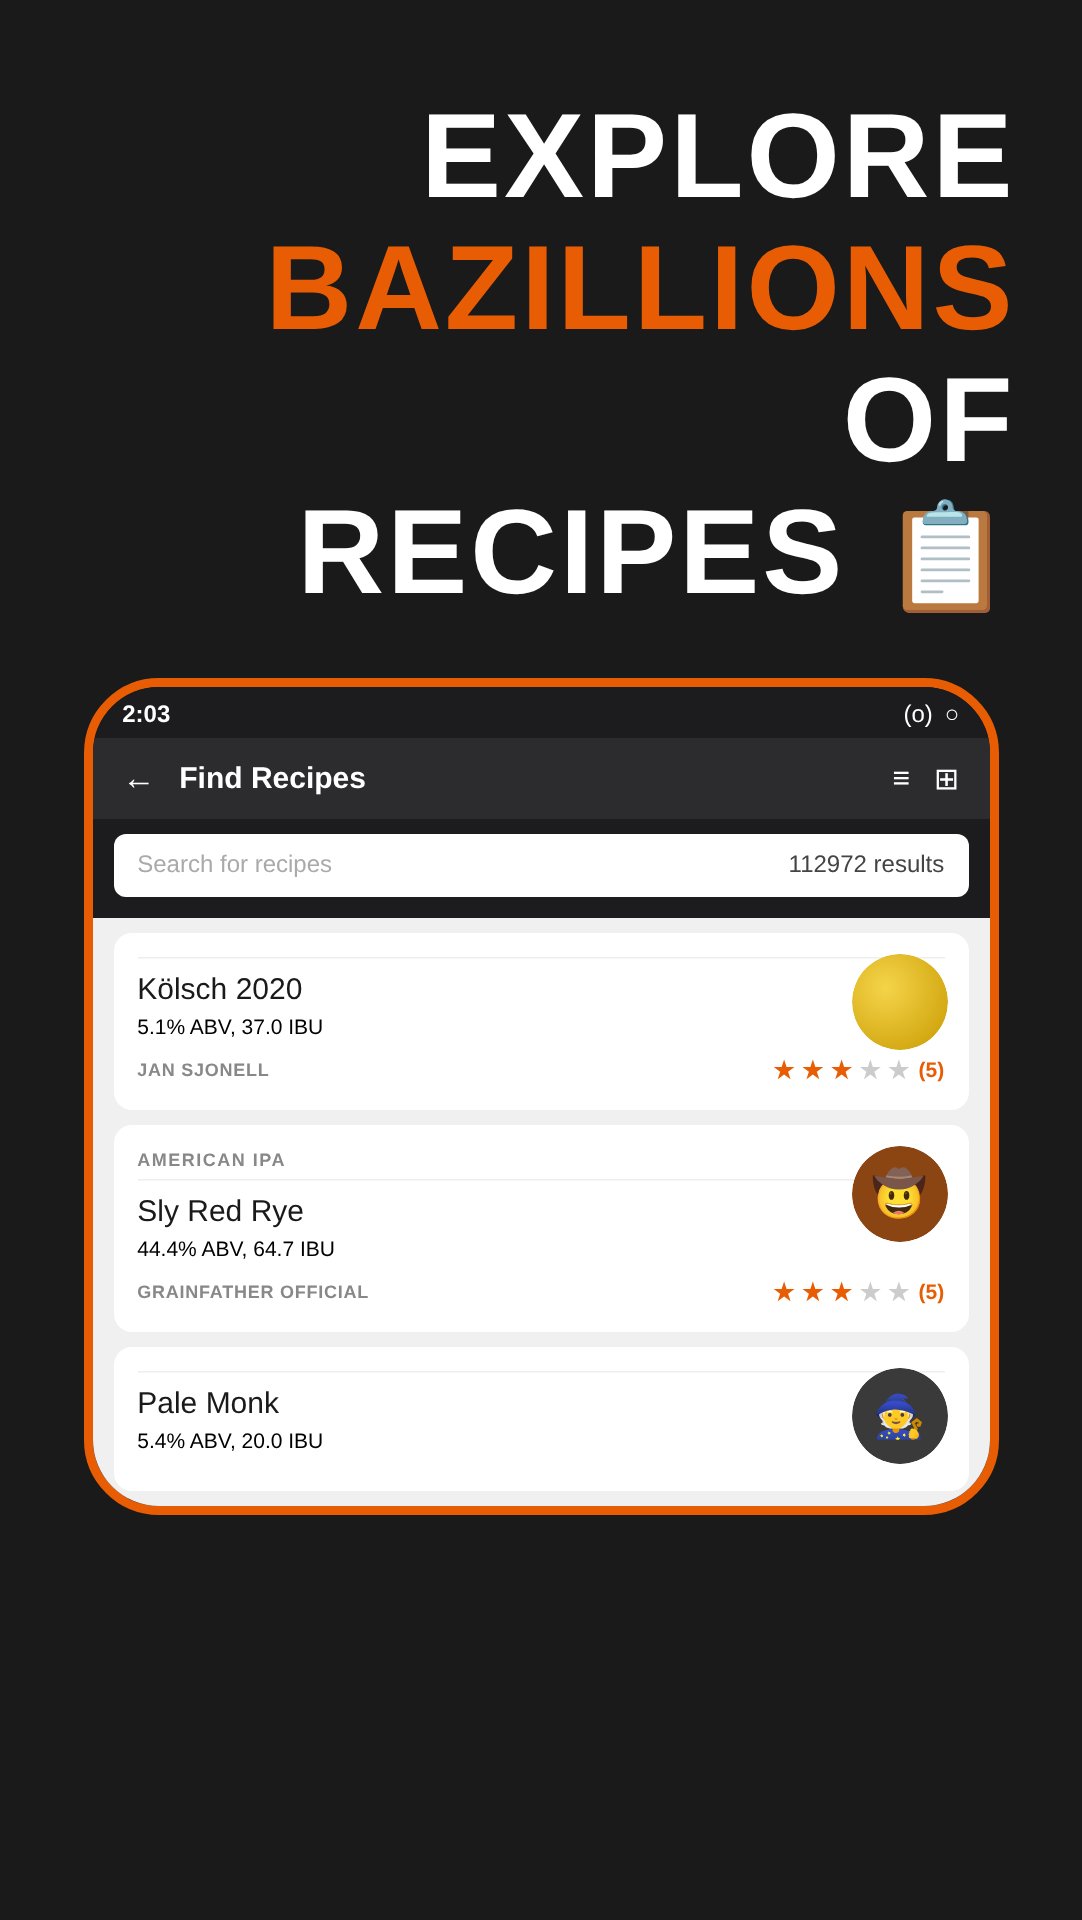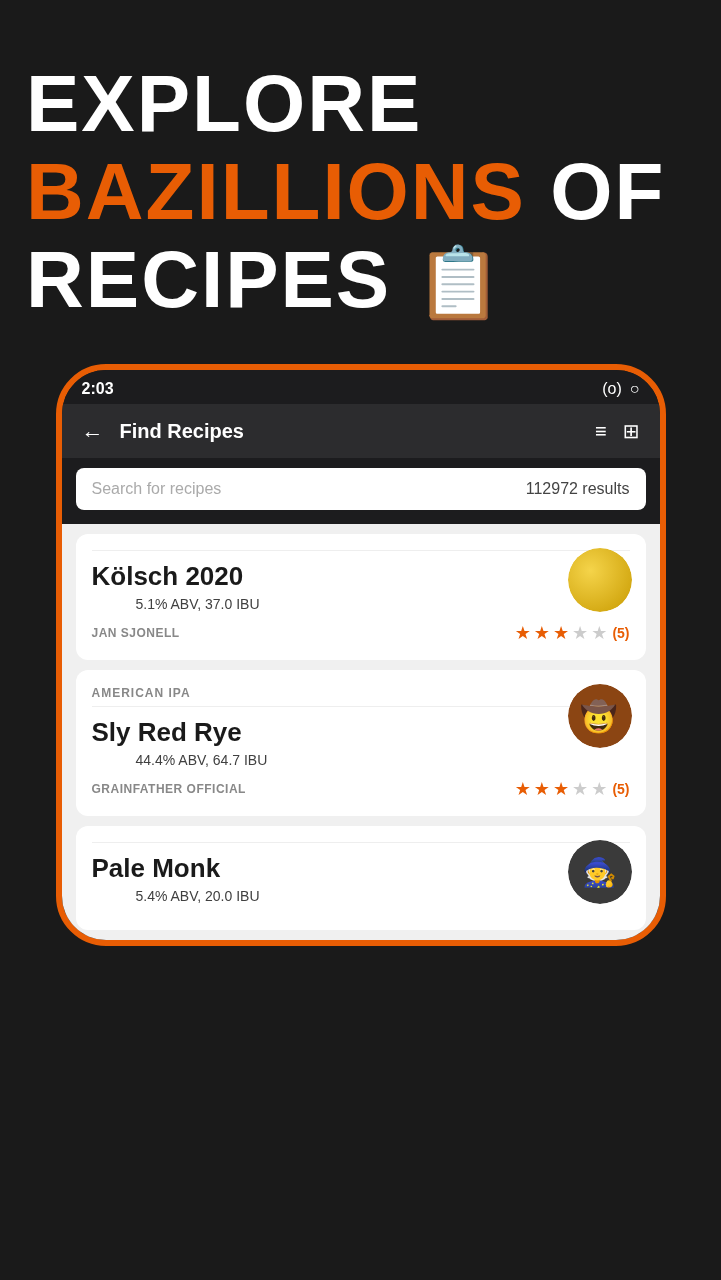--- a/index.html
+++ b/index.html
@@ -10,22 +10,22 @@
       background-color: #1a1a1a;
       font-family: 'Arial', sans-serif;
       display: flex;
       flex-direction: column;
       align-items: center;
       overflow-x: hidden;
     }
 
     .hero-section {
       width: 100%;
-      padding: 60px 26px 40px;
-      text-align: left;
+      padding: 60px 44px 40px;
+      text-align: right;
     }
 
     .hero-title {
       font-size: 80px;
       font-weight: 900;
       line-height: 1.1;
       color: #ffffff;
       text-transform: uppercase;
       letter-spacing: 2px;
     }
@@ -160,31 +160,30 @@
       margin-bottom: 6px;
     }
 
     .recipe-divider {
       height: 1px;
       background: #eeeeee;
       margin-bottom: 10px;
     }
 
     .recipe-name {
-      font-size: 26px;
-      font-weight: 700;
+      font-size: 20px;
+      font-weight: 400;
       color: #1a1a1a;
       margin-bottom: 4px;
     }
 
     .recipe-stats {
       font-size: 14px;
-      color: #404040;
+      color: #000000;
       margin-bottom: 10px;
-      margin-left: 44px;
     }
 
     .recipe-footer {
       display: flex;
       justify-content: space-between;
       align-items: center;
     }
 
     .recipe-author {
       font-size: 12px;

